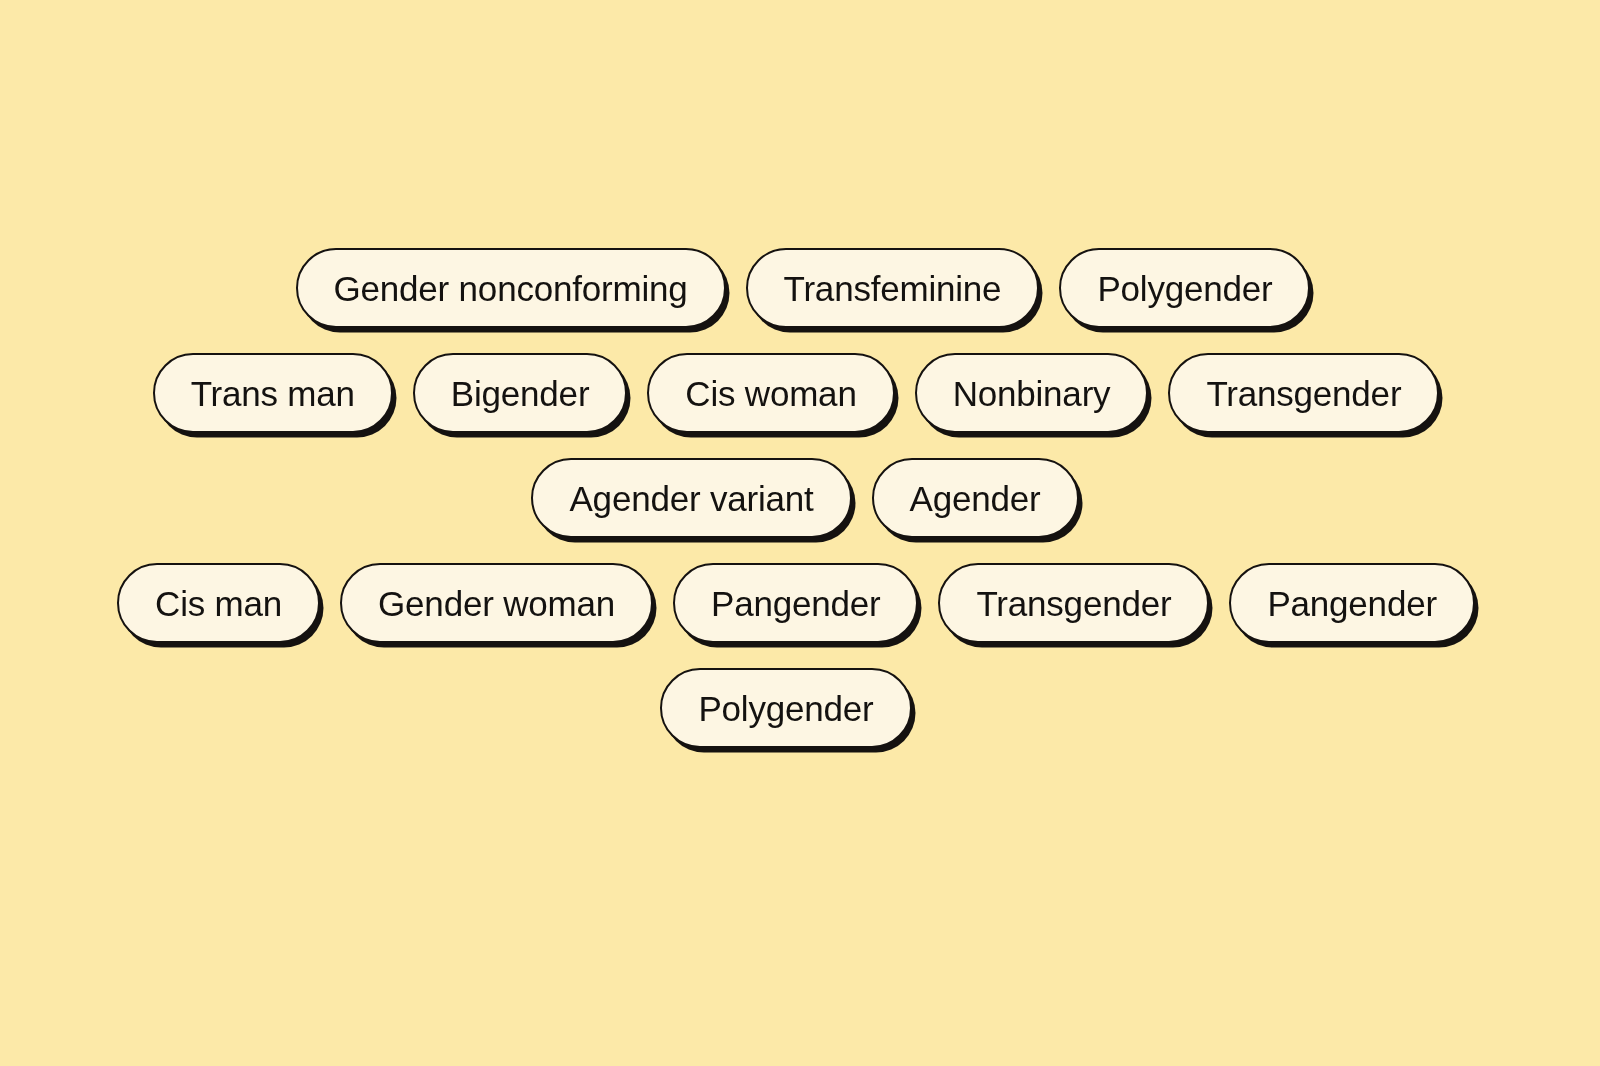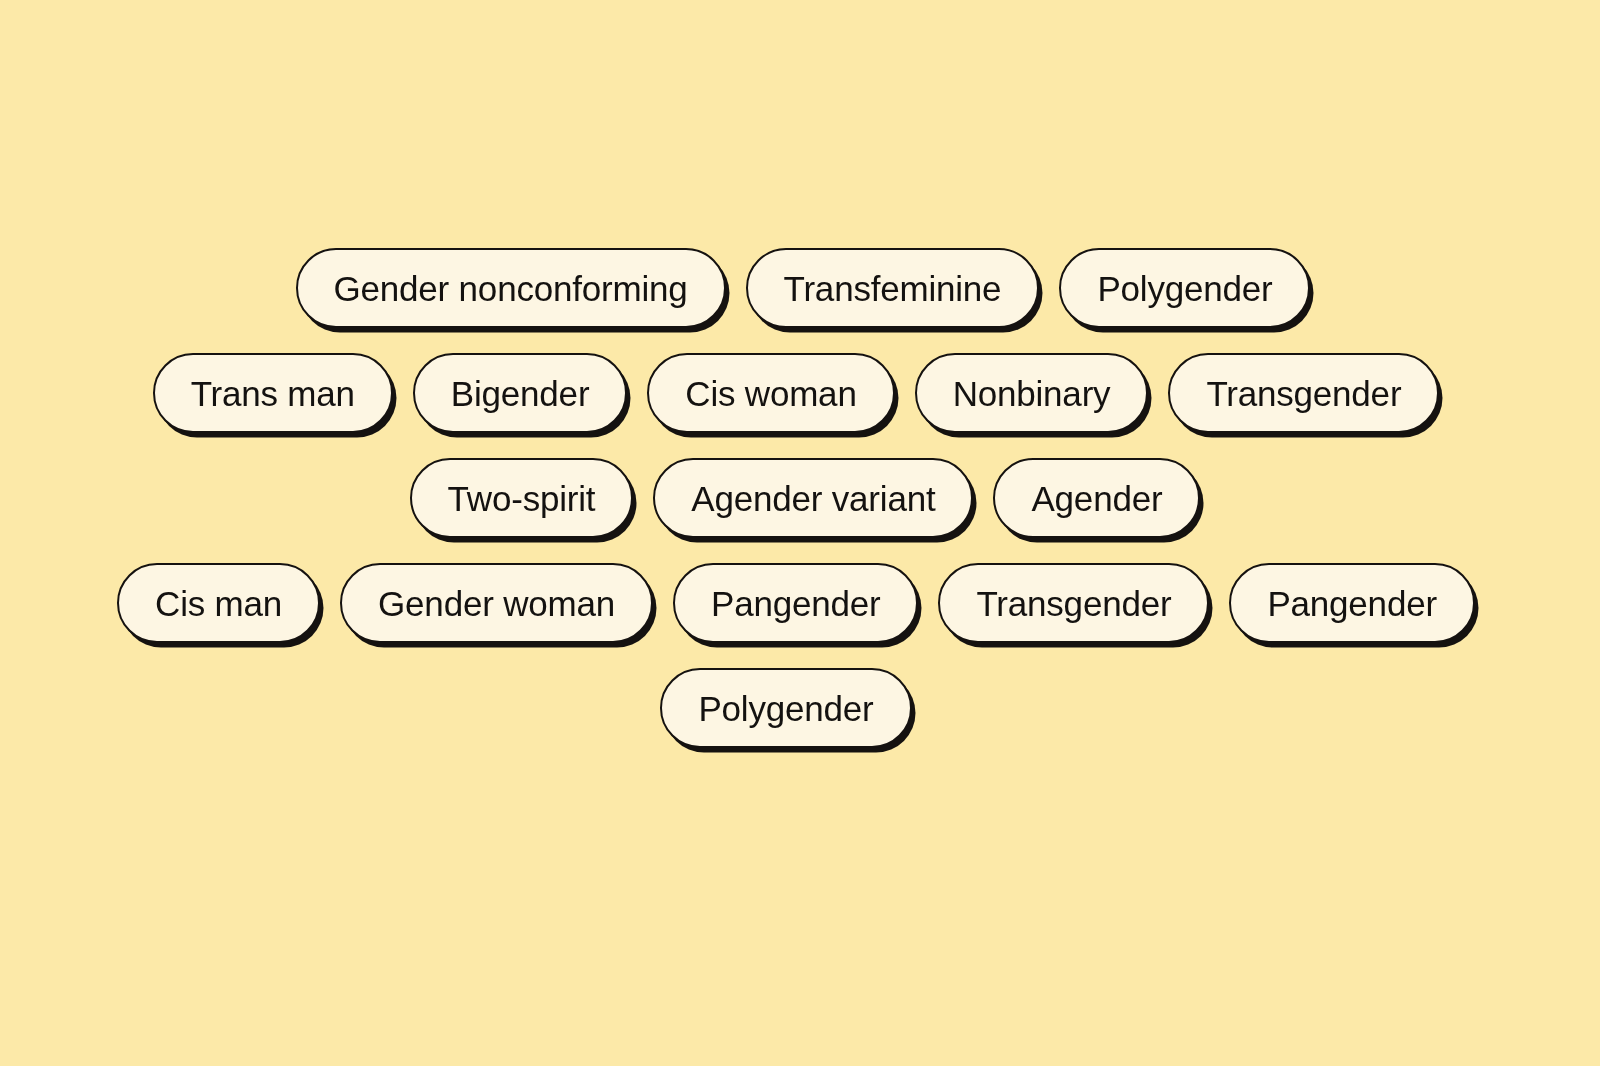--- a/index.html
+++ b/index.html
@@ -88,23 +88,20 @@
     <div class="tag-pill">
       <span>Nonbinary</span>
     </div>
     <div class="tag-pill">
       <span>Transgender</span>
     </div>
   </div>
 
   <div class="tag-row row-3">
     <div class="tag-pill">
-      <span>Two-spirit</span>
-    </div>
-    <div class="tag-pill">
       <span>Agender variant</span>
     </div>
     <div class="tag-pill">
       <span>Agender</span>
     </div>
   </div>
 
   <div class="tag-row row-4">
     <div class="tag-pill">
       <span>Cis man</span>

